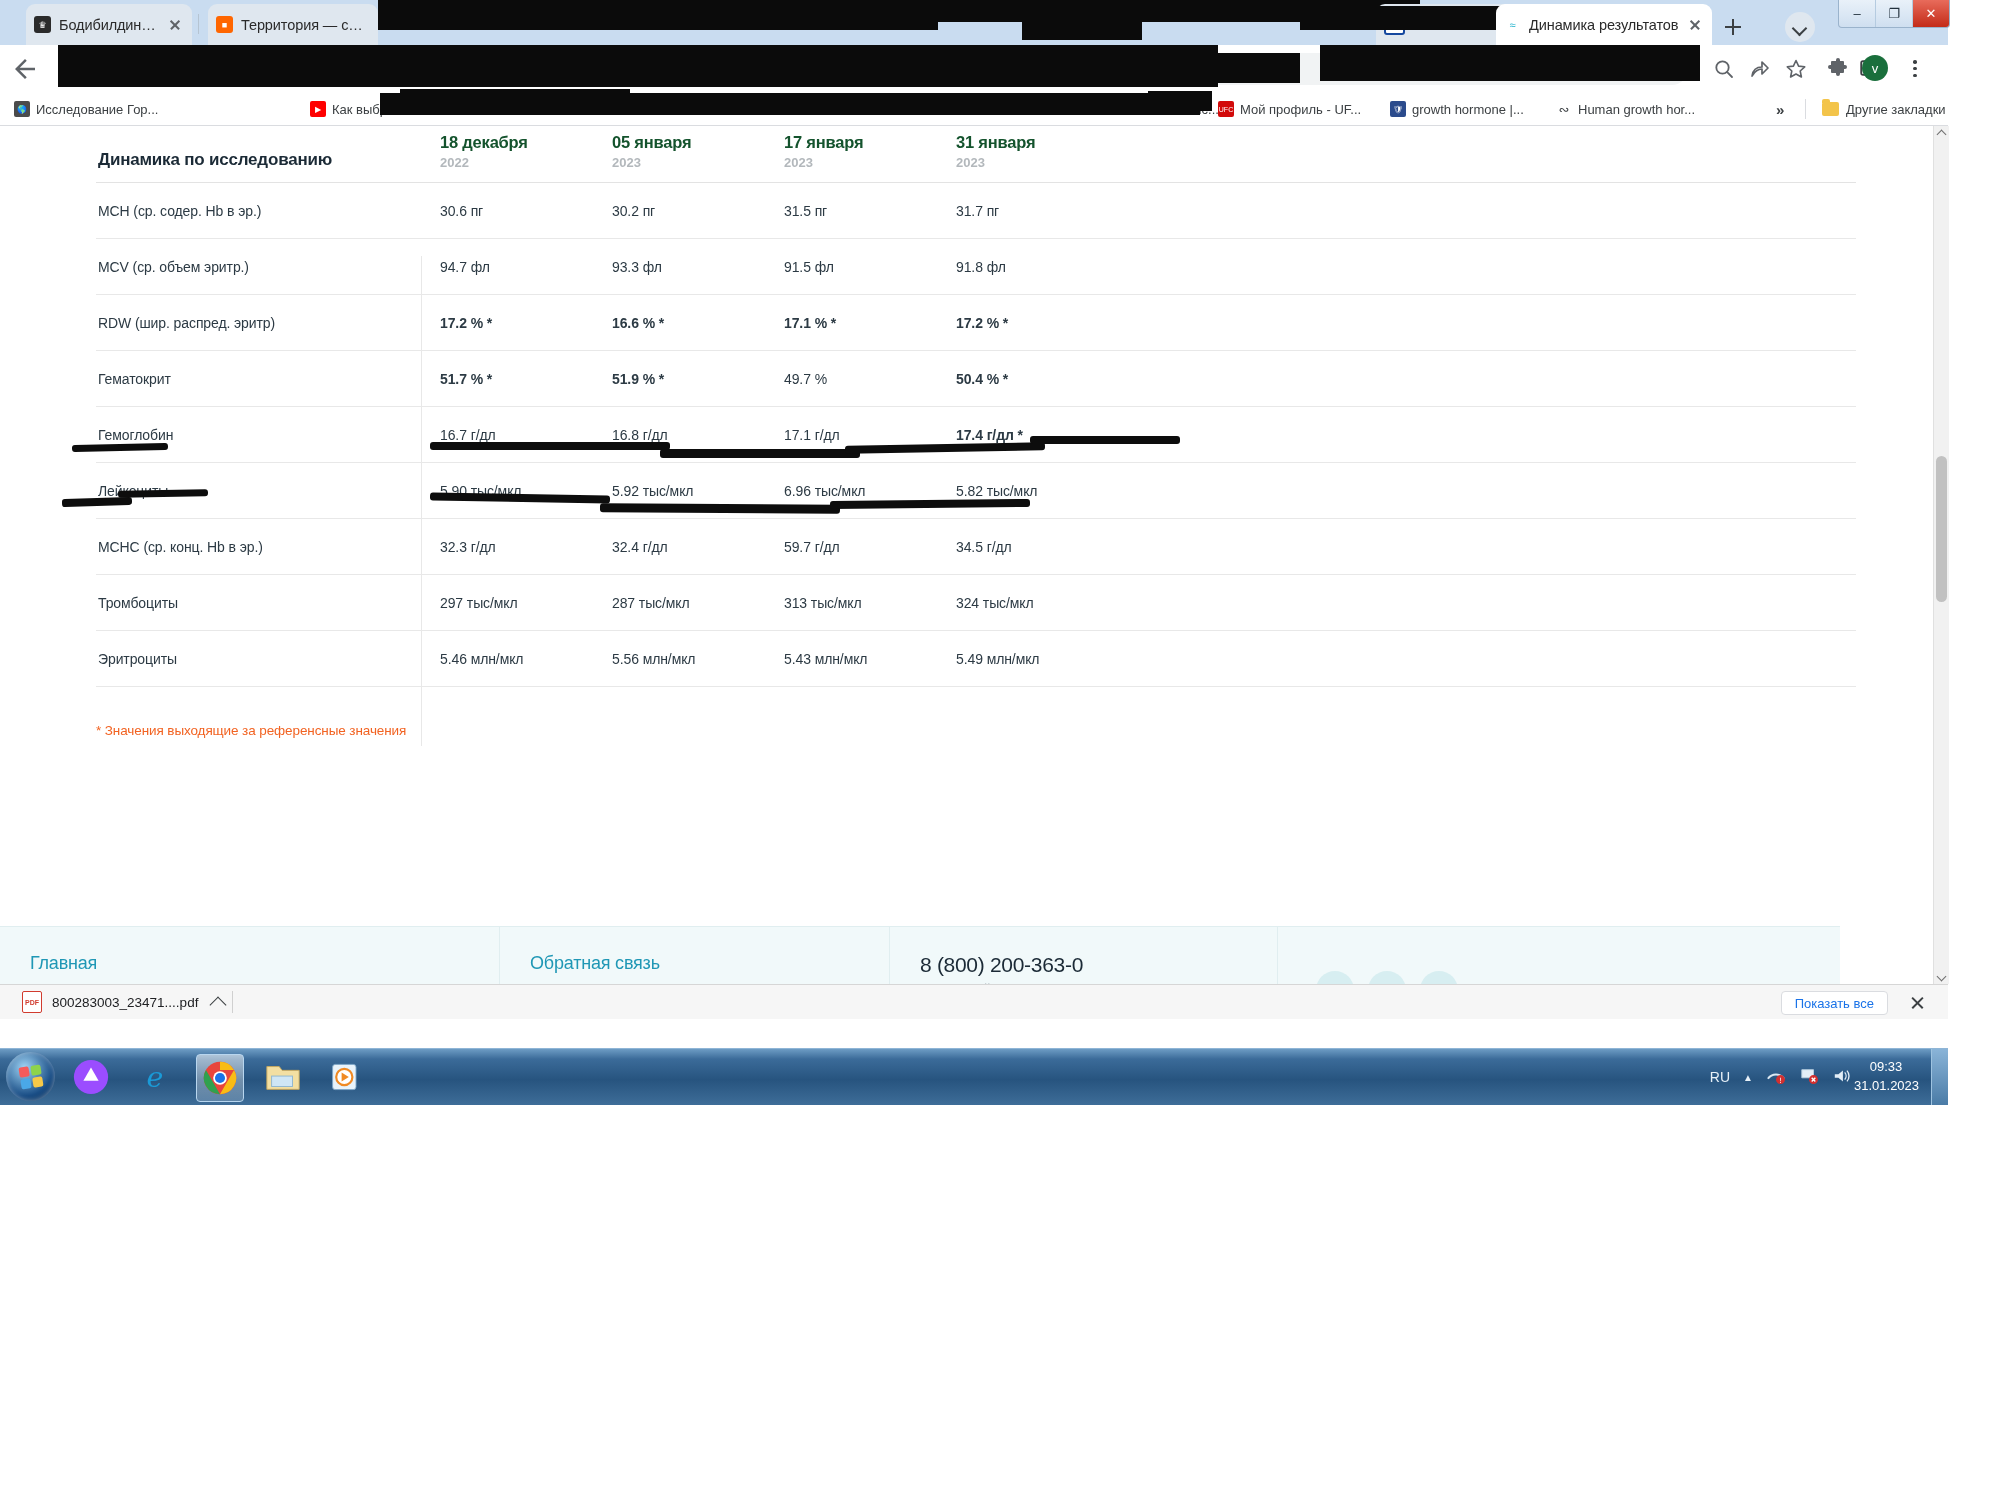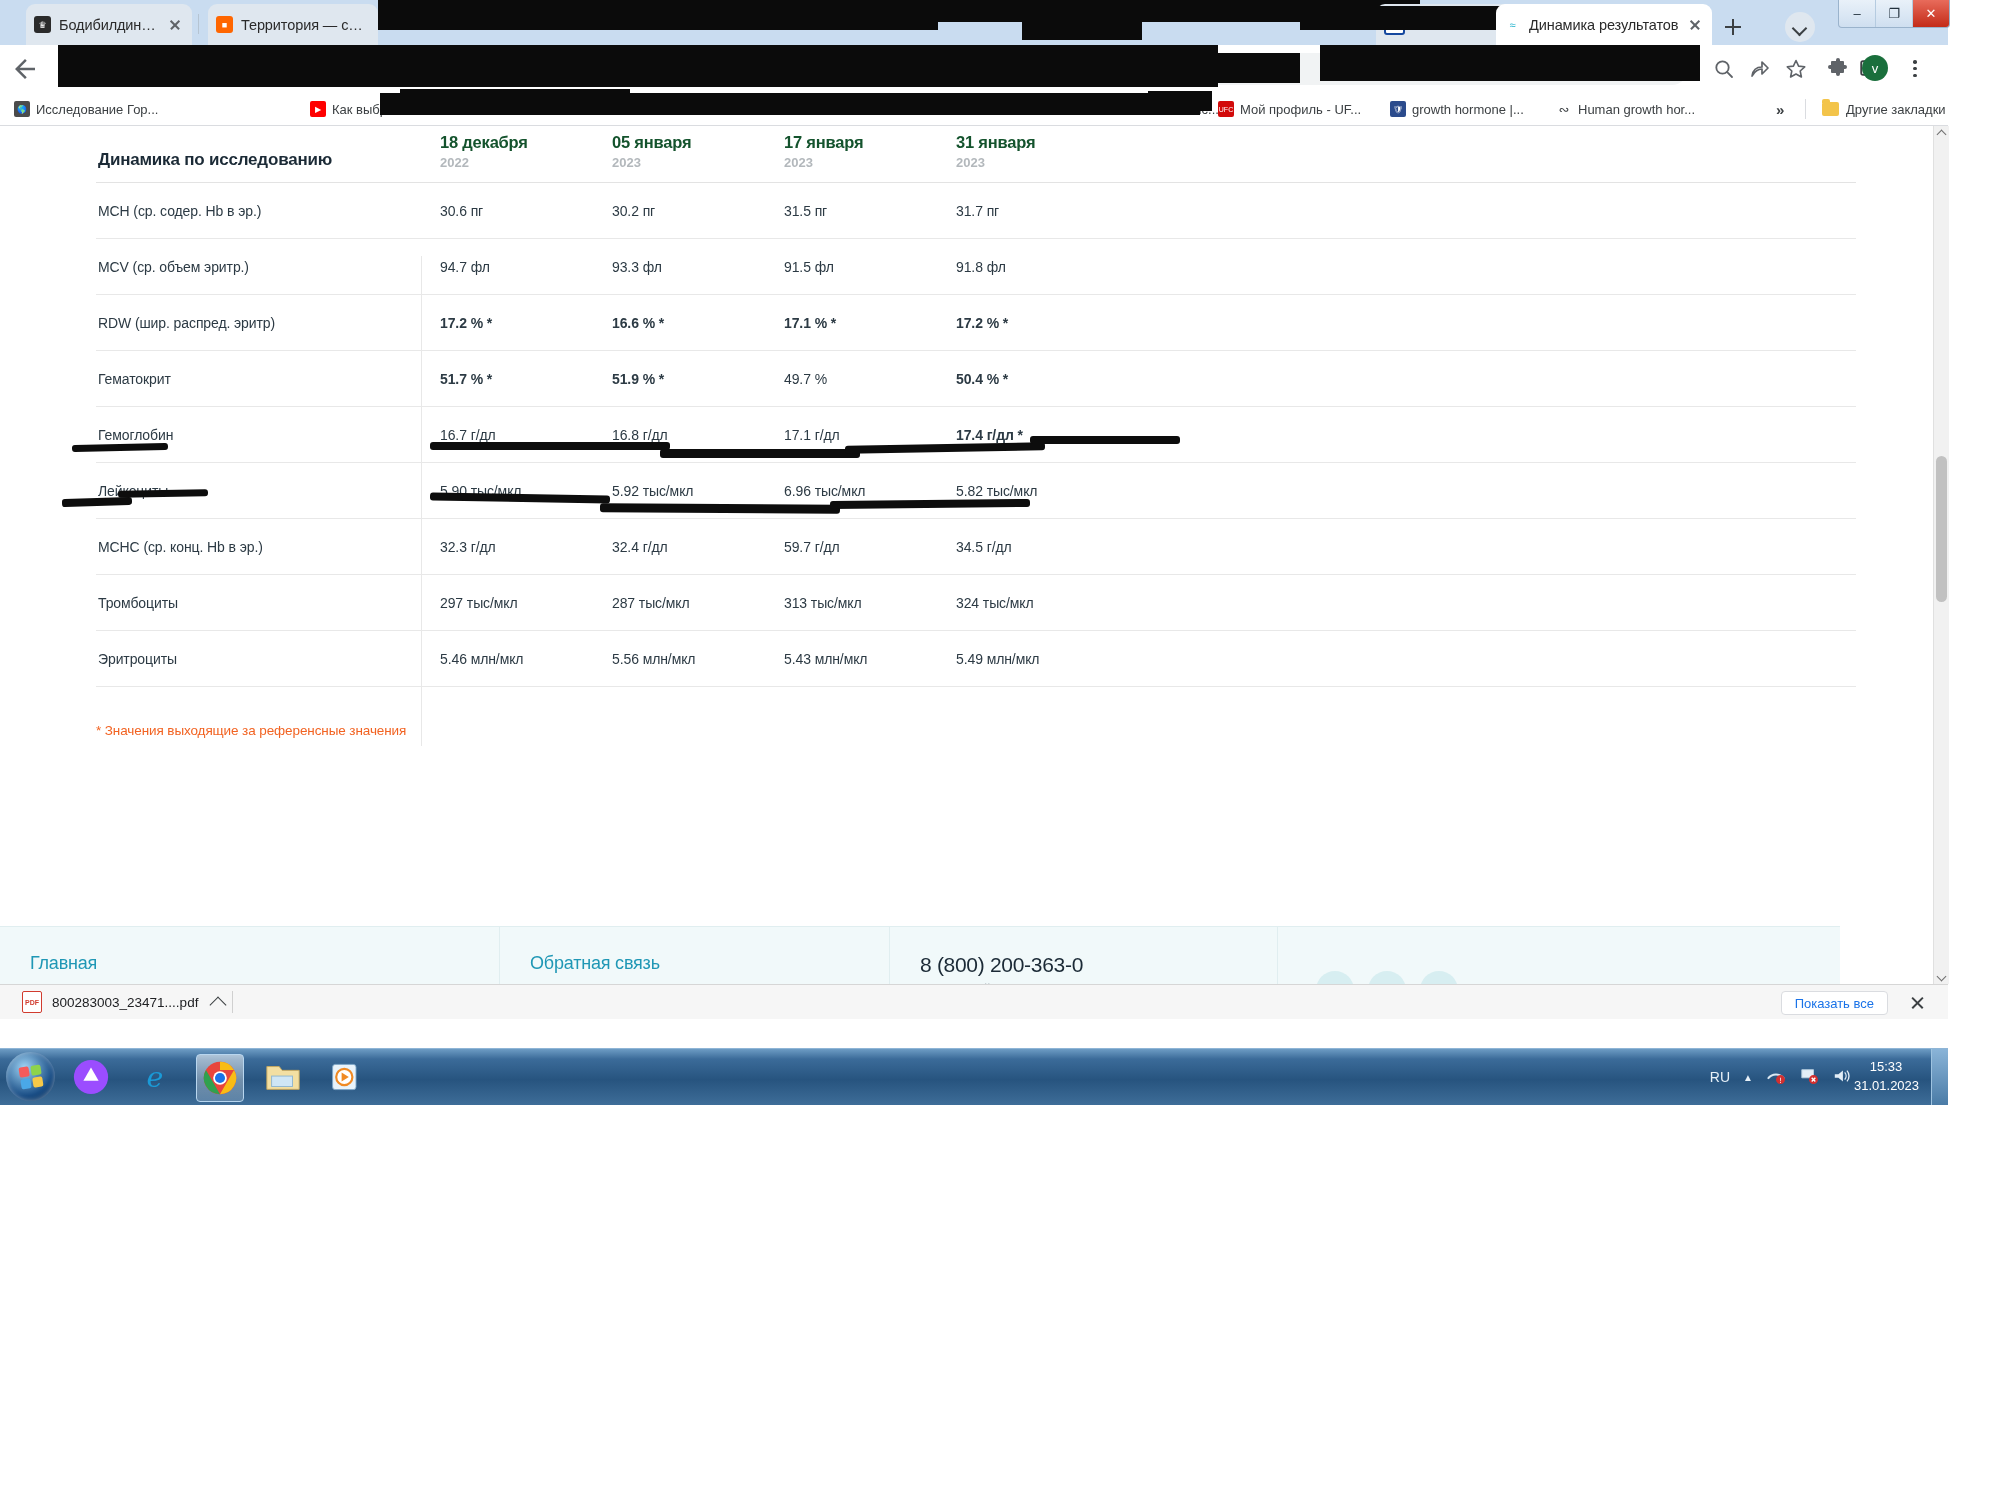--- a/index.html
+++ b/index.html
@@ -558,19 +558,19 @@
           </svg>
       </span>
       <span>
         <svg width="20" height="18" viewBox="0 0 22 20">
             <path d="M3 8h4l5-4v12l-5-4H3z" fill="#e3eef7"></path>
             <path d="M14 6a6 6 0 010 8M16.5 4a9 9 0 010 12" fill="none" stroke="#e3eef7" stroke-width="1.5"></path>
           </svg>
       </span>
     </div>
     <div class="clock">
-      <div>15:33</div>
+      <div>09:33</div>
       <div>31.01.2023</div>
     </div>
     <div class="showdesk"></div>
   </div>
 
 </div>
 
 </body></html>

